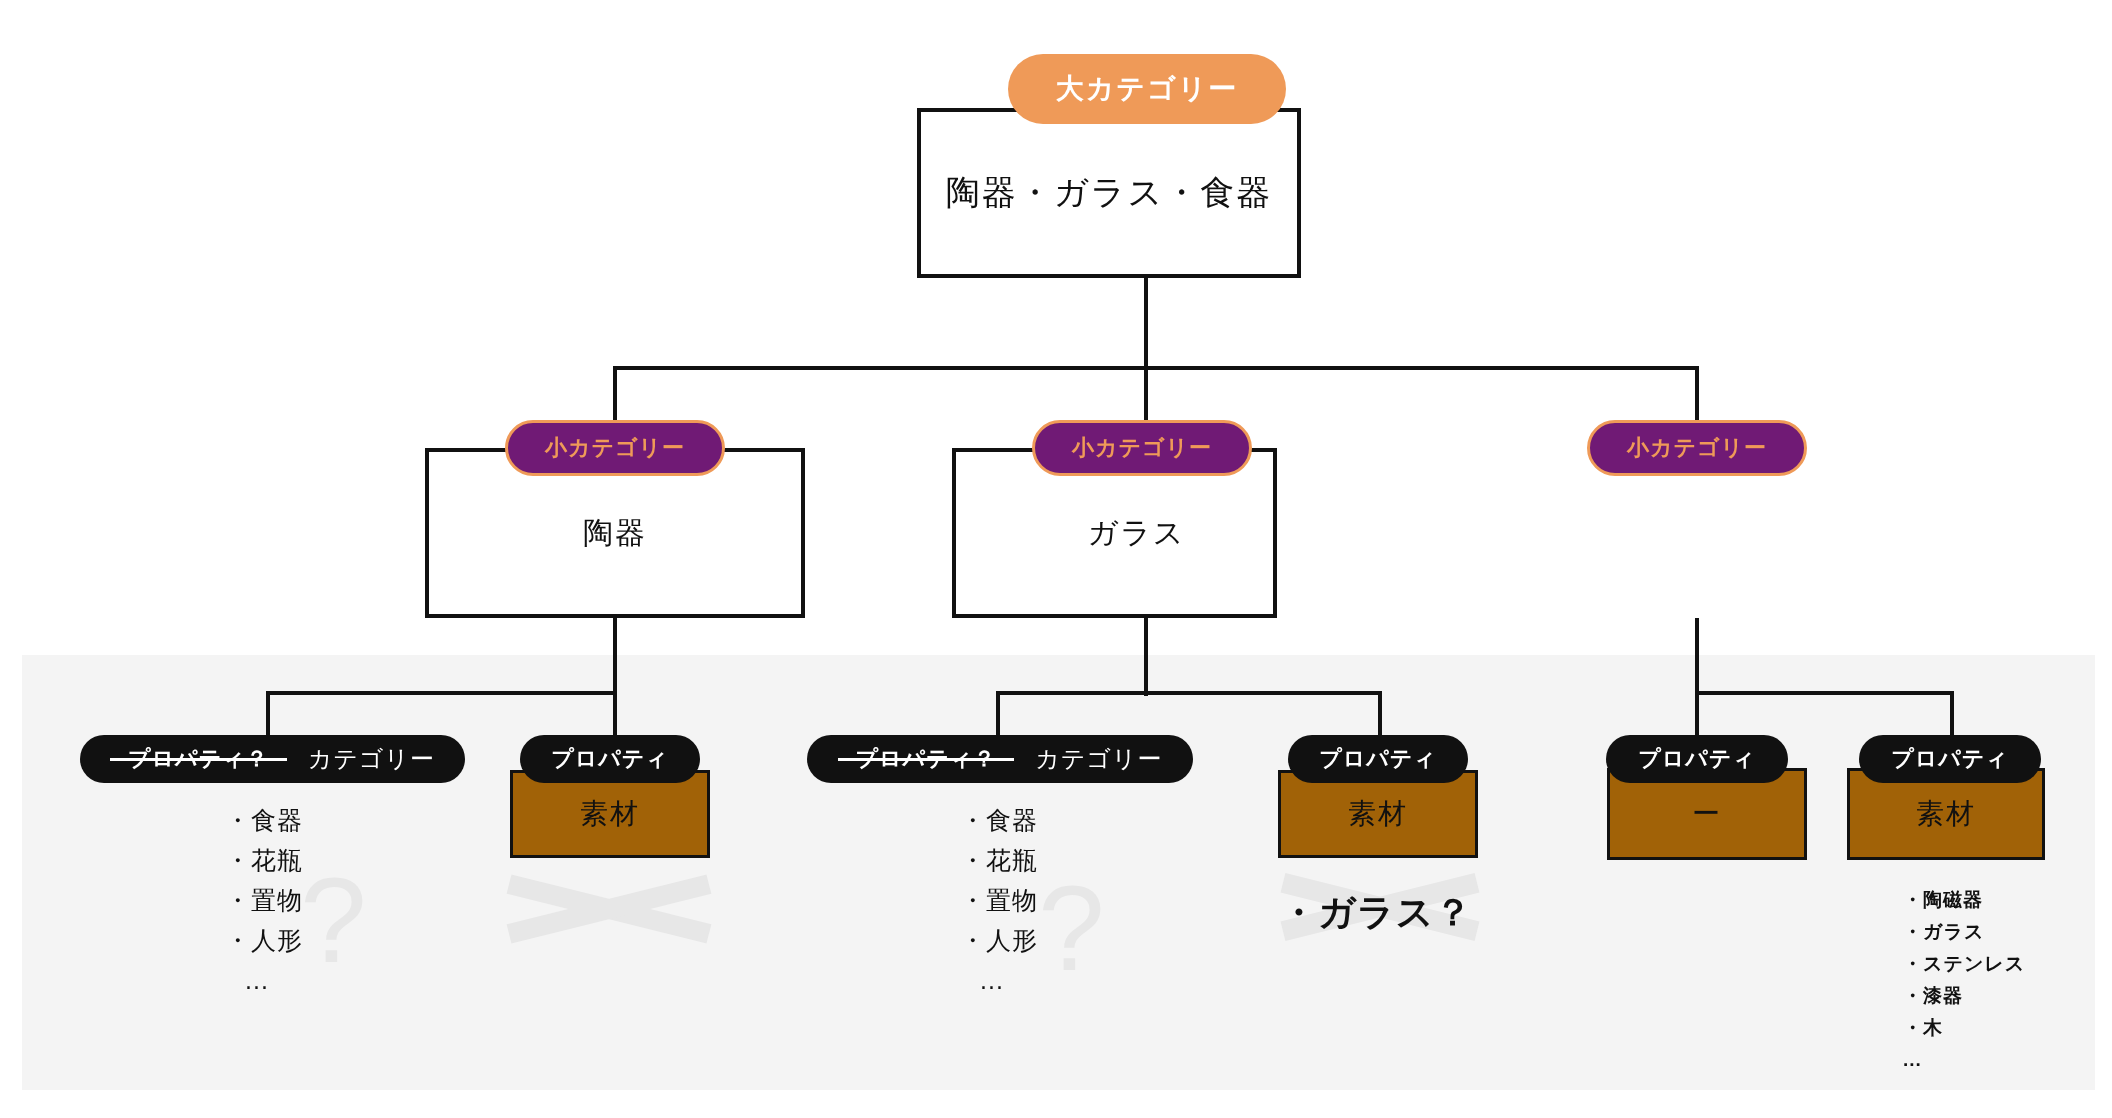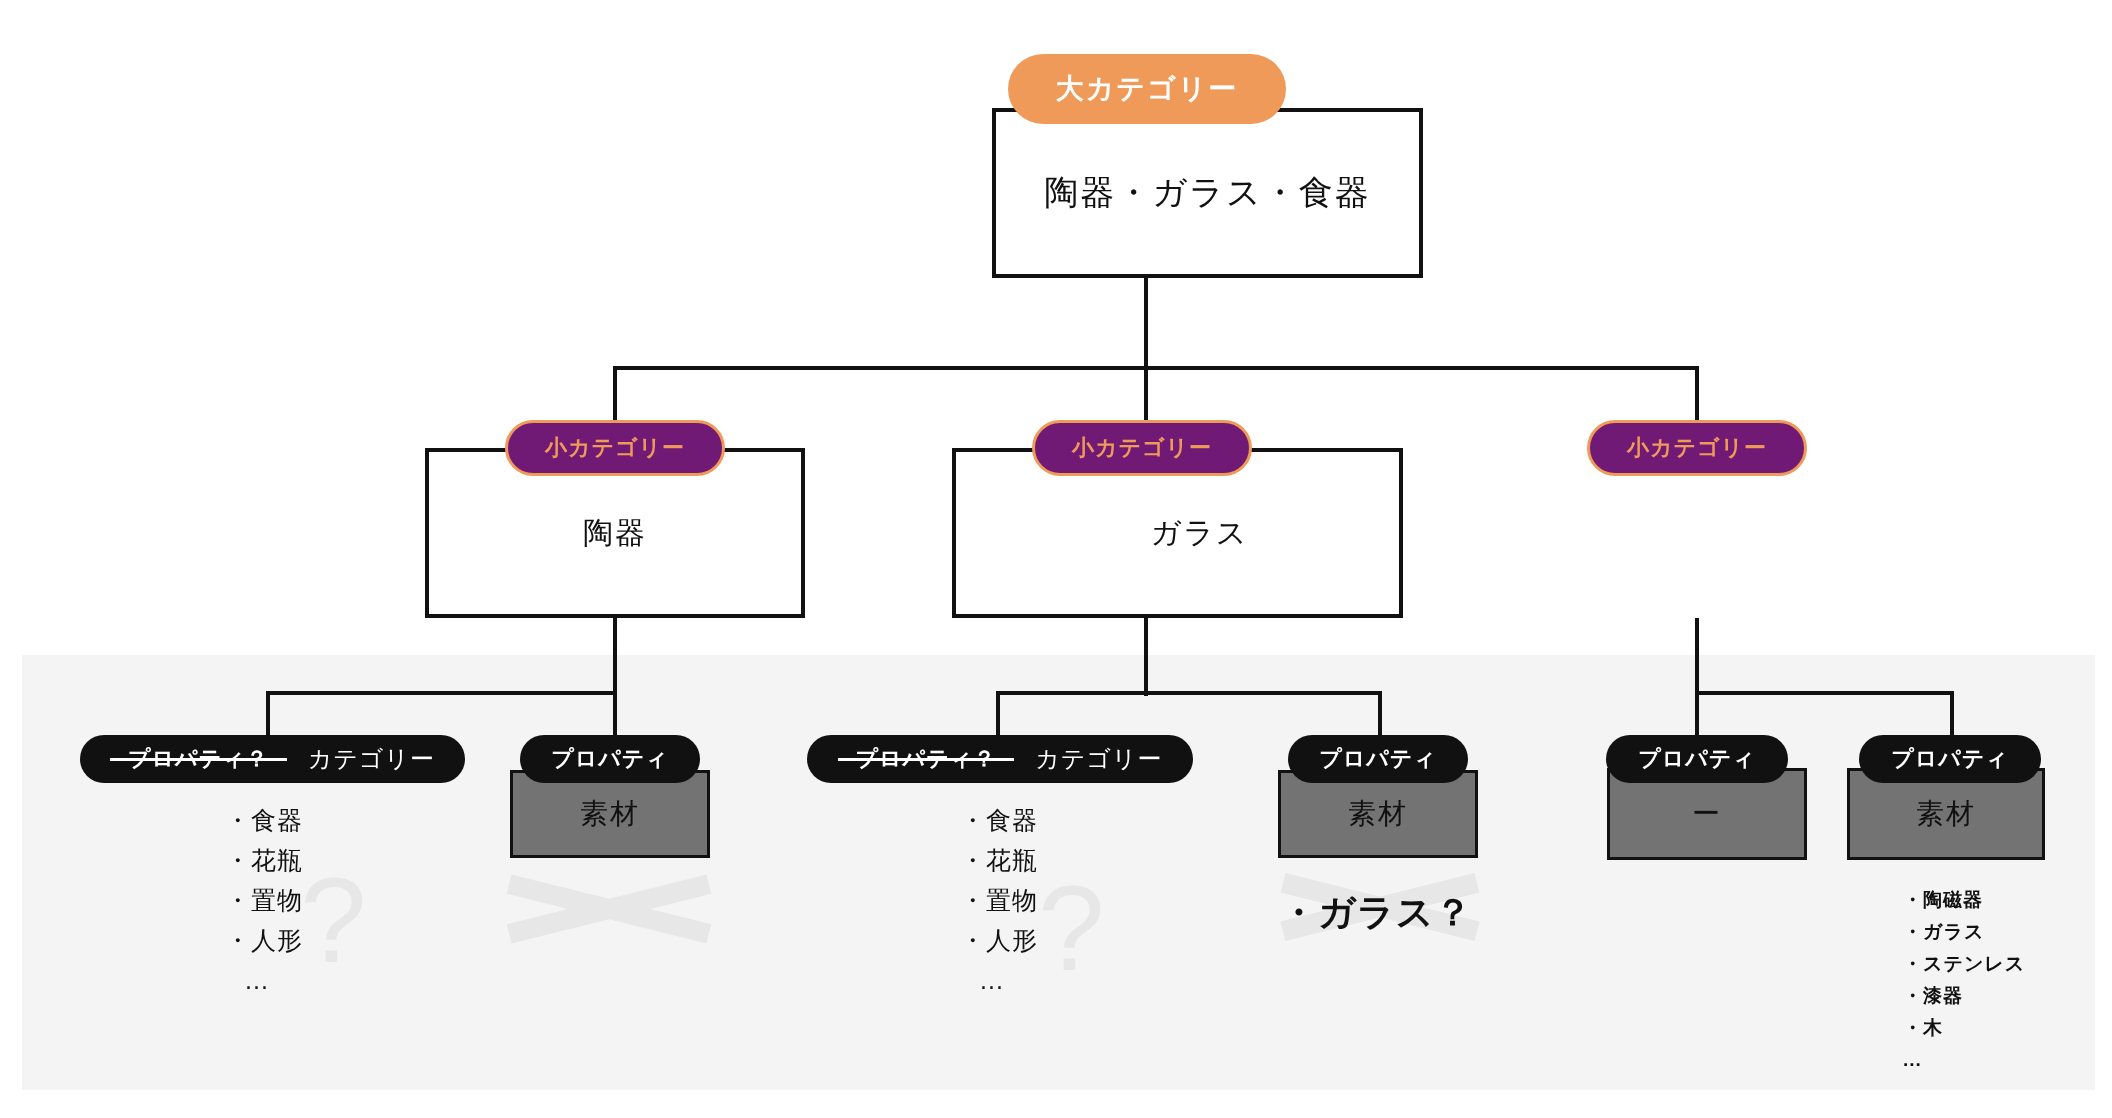--- a/index.html
+++ b/index.html
@@ -34,21 +34,21 @@
   }
   .pill-black{
     position:absolute;top:735px;height:48px;background:var(--ink);color:#fff;
     border-radius:24px;display:flex;align-items:center;justify-content:center;
     font-size:22px;font-weight:700;z-index:3;letter-spacing:1px;
   }
   .strike{position:relative;padding:0 18px;font-weight:700;font-size:22px;}
   .strike::after{content:"";position:absolute;left:0;right:0;top:50%;height:3px;margin-top:-1.5px;background:#fff;}
   .pill-suffix{font-size:24px;font-weight:400;margin-left:21px;letter-spacing:1px;}
   .mini-box{
-    position:absolute;background:#737373;border:3px solid var(--ink);
+    position:absolute;background:#a16207;border:3px solid var(--ink);
     display:flex;align-items:center;justify-content:center;
     font-size:28px;font-weight:500;letter-spacing:2px;z-index:2;box-sizing:border-box;
   }
   .bullet-list{
     position:absolute;margin:0;padding:0;list-style:none;
     font-size:25px;line-height:40px;font-weight:500;letter-spacing:1px;z-index:2;
   }
   .bullet-list.small{font-size:19px;line-height:32px;font-weight:bold;}
   .bullet-list.indent-last li:last-child{padding-left:20px;}
   .note{position:absolute;font-size:37px;font-weight:700;letter-spacing:1px;z-index:2;}
@@ -79,31 +79,31 @@
 
   <div class="line" style="left:1144px;top:618px;width:4px;height:78px;"></div>
   <div class="line" style="left:996px;top:691px;width:386px;height:4px;"></div>
   <div class="line" style="left:996px;top:691px;width:4px;height:46px;"></div>
   <div class="line" style="left:1378px;top:691px;width:4px;height:46px;"></div>
 
   <div class="line" style="left:1695px;top:618px;width:4px;height:120px;"></div>
   <div class="line" style="left:1695px;top:691px;width:259px;height:4px;"></div>
   <div class="line" style="left:1950px;top:691px;width:4px;height:46px;"></div>
 
-  <div class="node" style="left:992px;top:108px;width:431px;height:170px;">
+  <div class="node" style="left:917px;top:108px;width:384px;height:170px;">
     <span class="node-title" style="font-size:34px;">陶器・ガラス・食器</span>
   </div>
   <div class="badge-filled" style="left:1008px;top:54px;width:278px;height:70px;">大カテゴリー</div>
 
   <div class="node" style="left:425px;top:448px;width:380px;height:170px;">
     <span class="node-title" style="font-size:30px;">陶器</span>
   </div>
   <div class="badge-outline" style="left:505px;top:420px;width:220px;height:56px;">小カテゴリー</div>
 
-  <div class="node" style="left:952px;top:448px;width:451px;height:170px;padding-left:44px;">
+  <div class="node" style="left:952px;top:448px;width:325px;height:170px;padding-left:44px;">
     <span class="node-title" style="font-size:30px;">ガラス</span>
   </div>
   <div class="badge-outline" style="left:1032px;top:420px;width:220px;height:56px;">小カテゴリー</div>
 
   <div class="badge-outline" style="left:1587px;top:420px;width:220px;height:56px;">小カテゴリー</div>
 
   <div class="pill-black" style="left:80px;width:385px;">
     <span class="strike">プロパティ？</span>
     <span class="pill-suffix">カテゴリー</span>
   </div>

